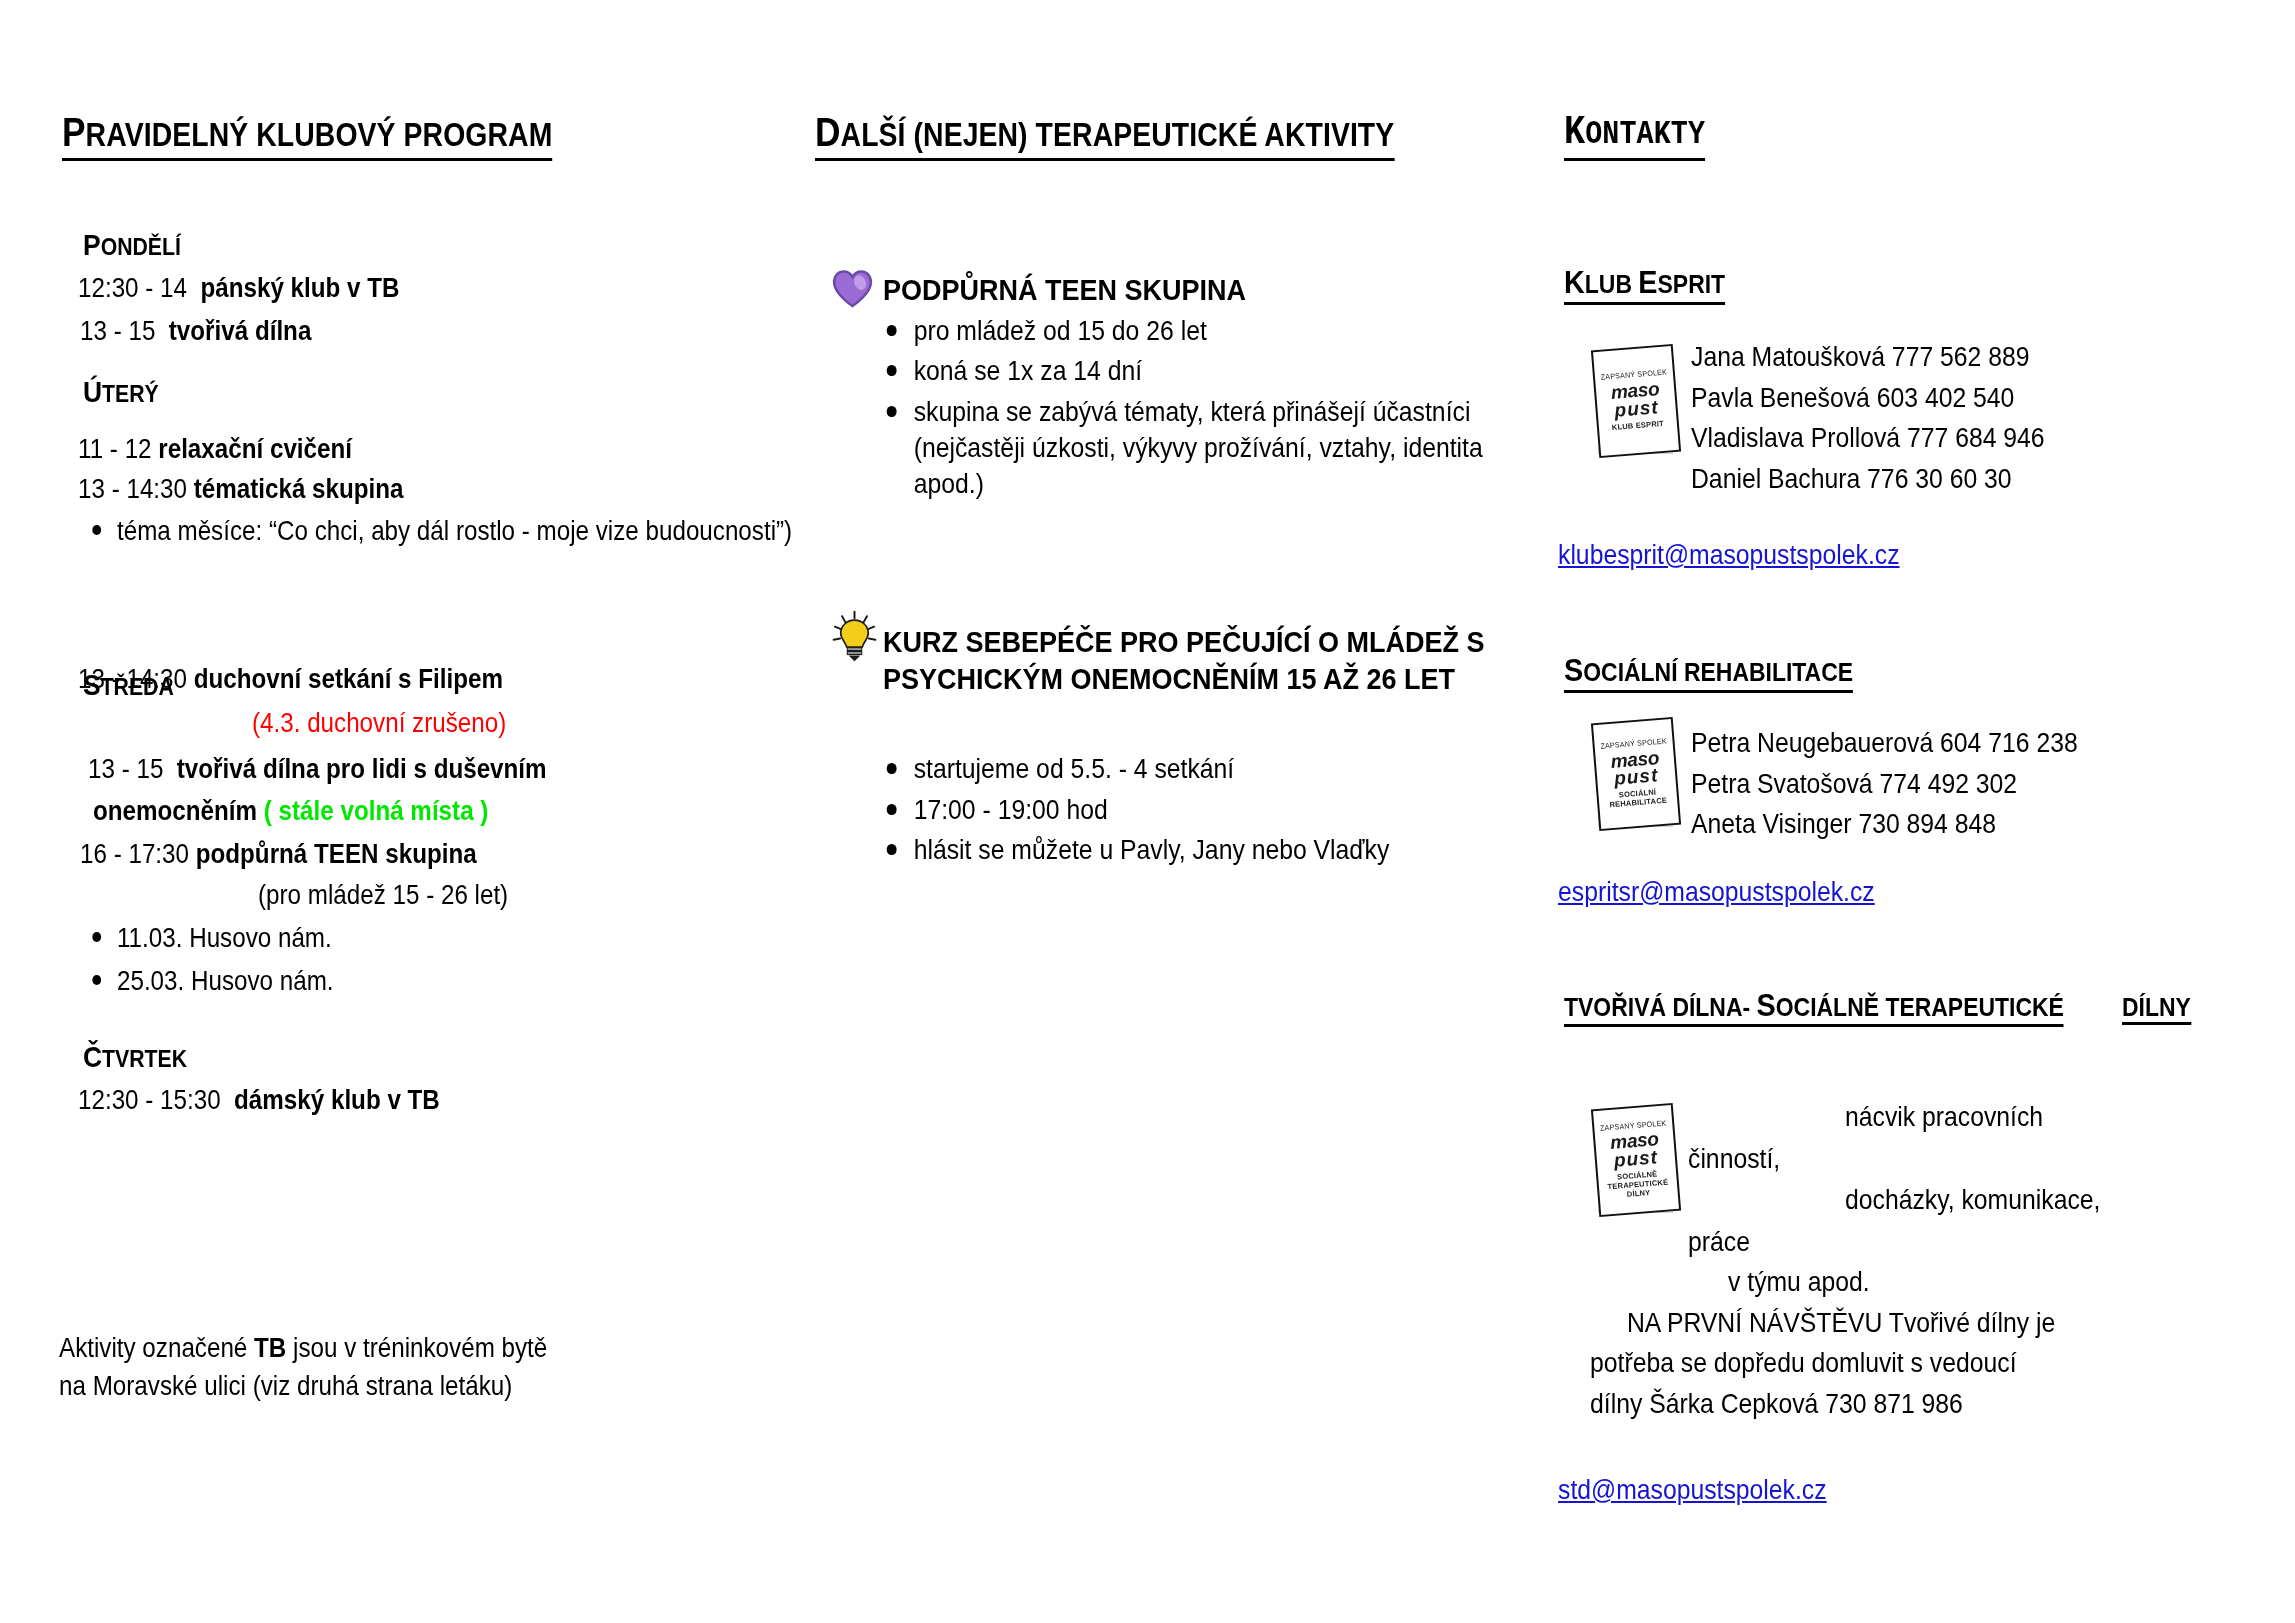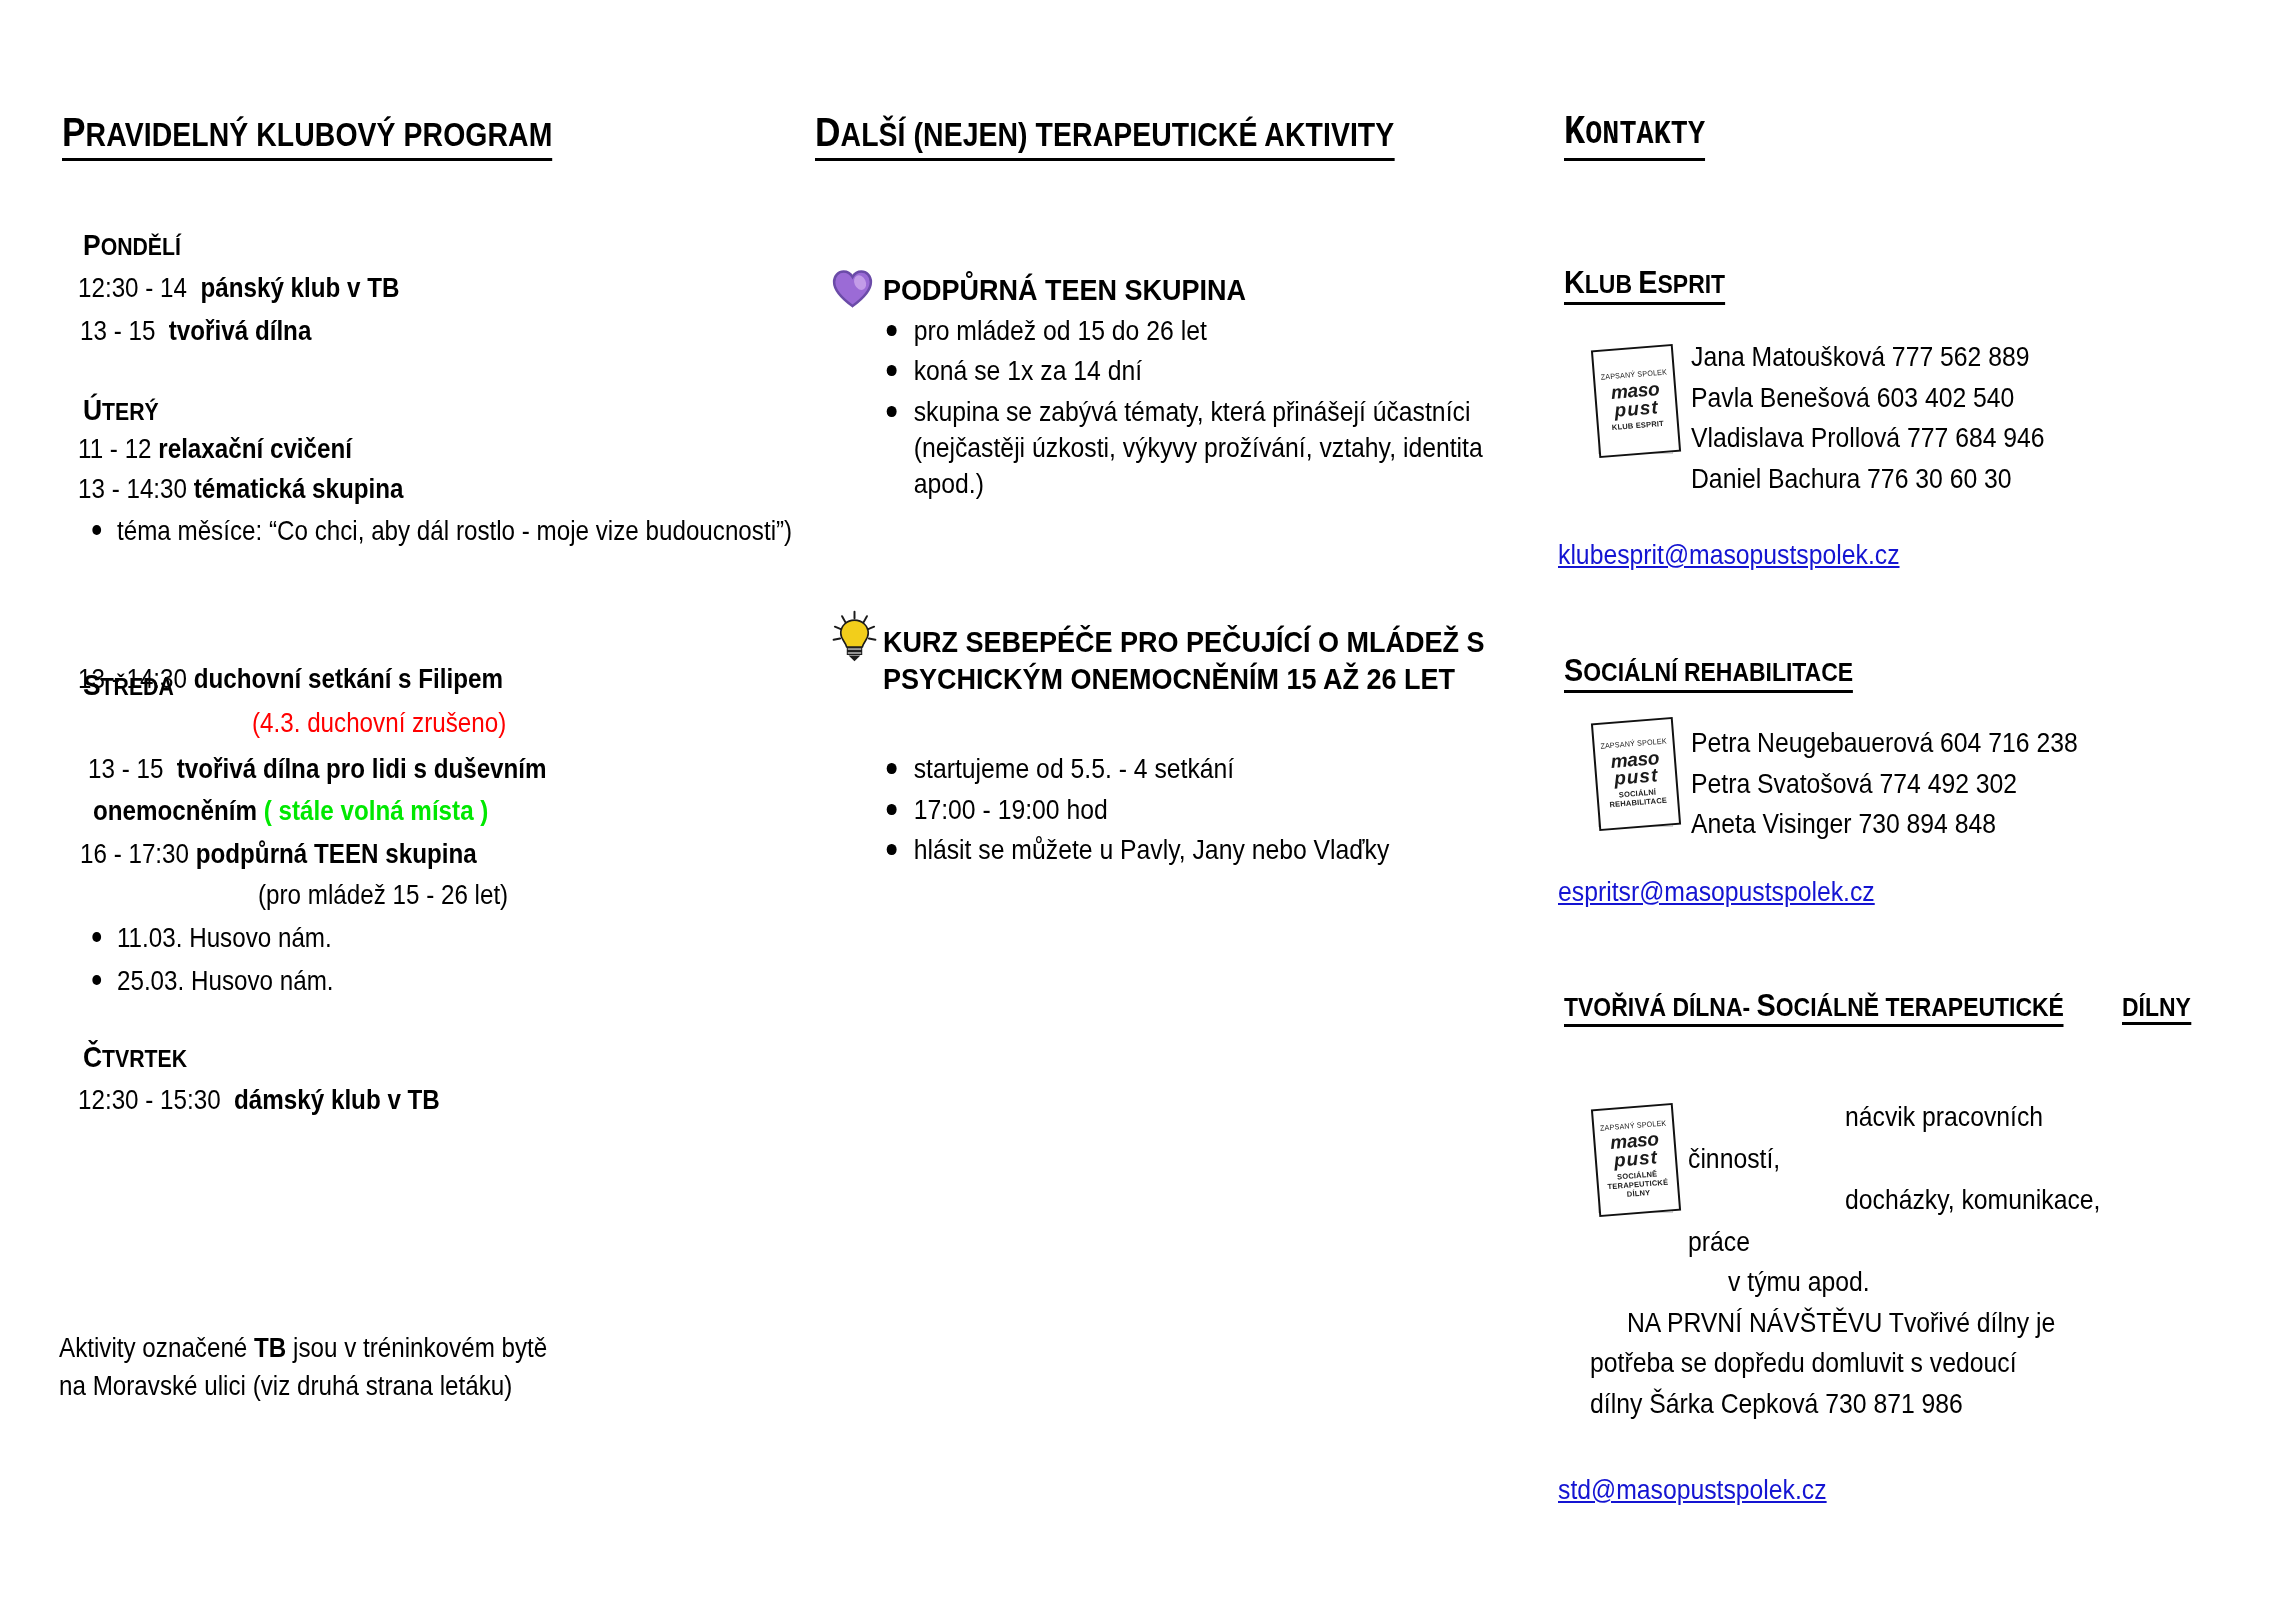--- a/index.html
+++ b/index.html
@@ -203,21 +203,21 @@
     <div class="head-row" style="top:0;position:relative;padding-top:110px;">
       <div class="colhead"><span class="big">P</span><span>RAVIDELNÝ KLUBOVÝ PROGRAM</span></div>
     </div>
 
     <div style="position:absolute;left:21px;top:228px;">
       <div class="day"><span class="big">P</span><span>ONDĚLÍ</span></div>
     </div>
     <div class="line" style="position:absolute;left:15.7px;top:270px;"><span class="time">12:30 - 14</span>&nbsp;&nbsp;<span class="act">pánský klub v TB</span></div>
     <div class="line" style="position:absolute;left:18.3px;top:313px;"><span class="time">13 - 15</span>&nbsp;&nbsp;<span class="act">tvořivá dílna</span></div>
 
-    <div style="position:absolute;left:21px;top:393px;">
+    <div style="position:absolute;left:21px;top:375px;">
       <div class="day"><span class="big">Ú</span><span>TERÝ</span></div>
     </div>
     <div class="line" style="position:absolute;left:15.7px;top:431px;"><span class="time">11 - 12</span>&nbsp;<span class="act">relaxační cvičení</span></div>
     <div class="line" style="position:absolute;left:15.7px;top:471px;"><span class="time">13 - 14:30</span>&nbsp;<span class="act">tématická skupina</span></div>
     <div class="bul" style="position:absolute;left:18.3px;top:513px;width:772px;"><span>téma měsíce: “Co chci, aby dál rostlo - moje vize budoucnosti”)</span></div>
 
     <div style="position:absolute;left:21px;top:620px;margin-top:48px;">
       <div class="day"><span class="big">S</span><span>TŘEDA</span></div>
     </div>
     <div class="line" style="position:absolute;left:15.7px;top:661px;"><span class="time">13 - 14:30</span>&nbsp;<span class="act">duchovní setkání s Filipem</span></div>

